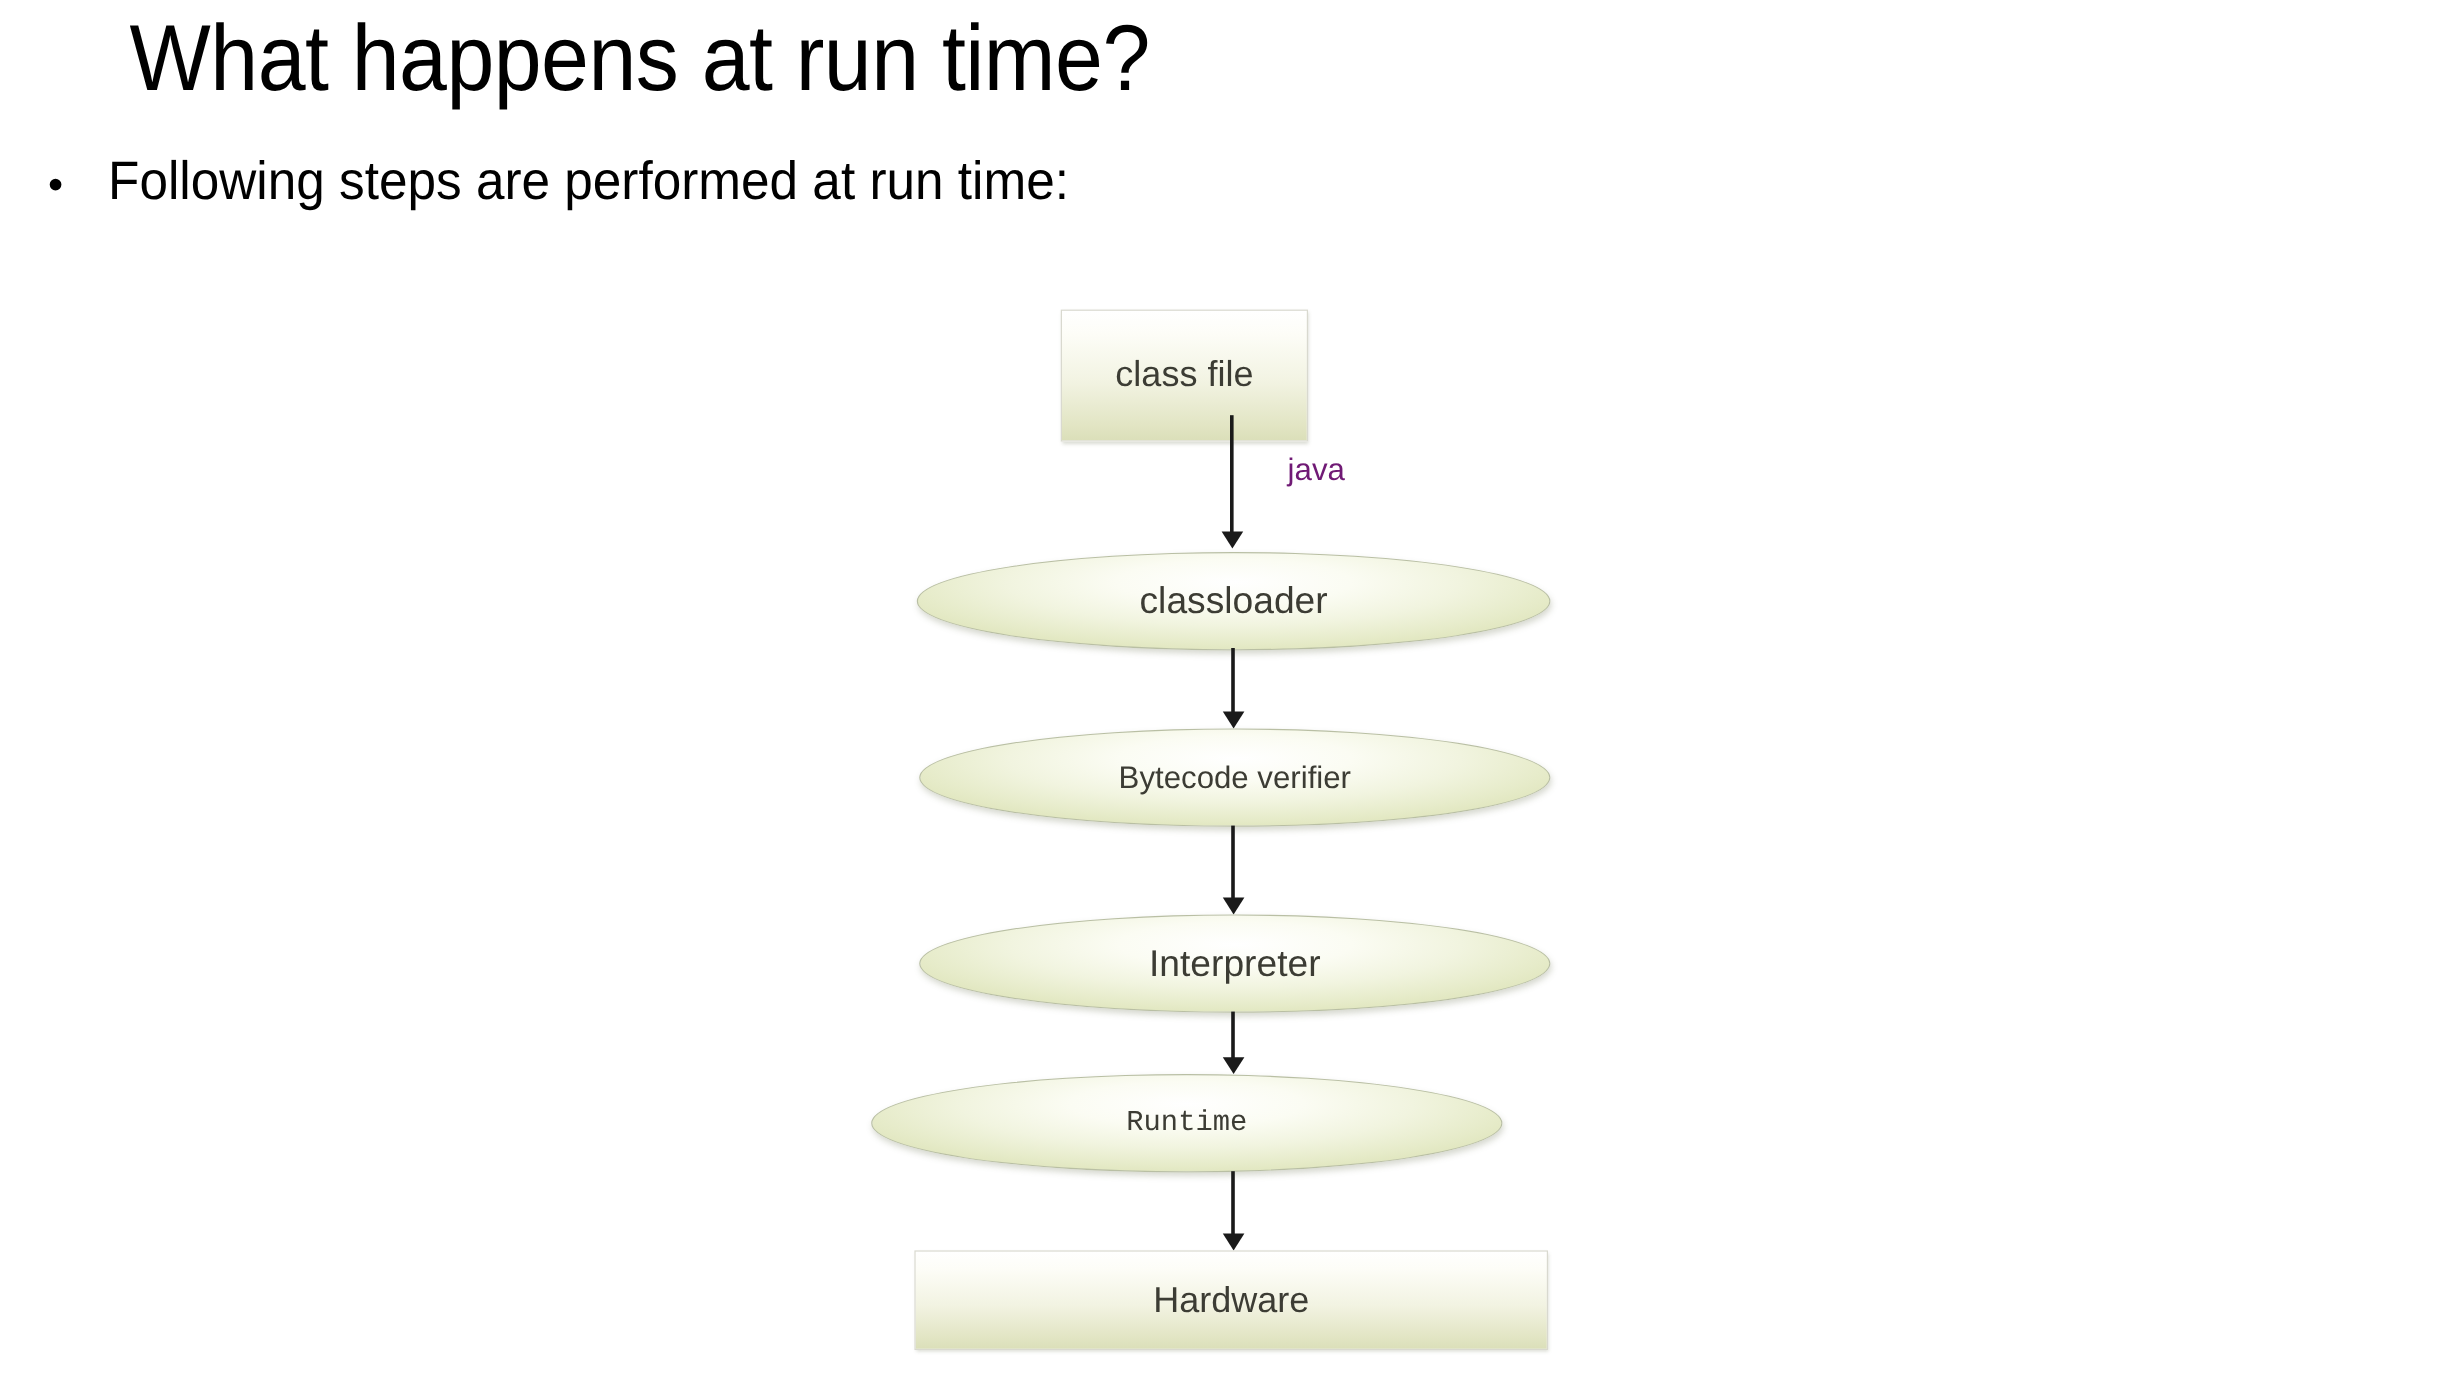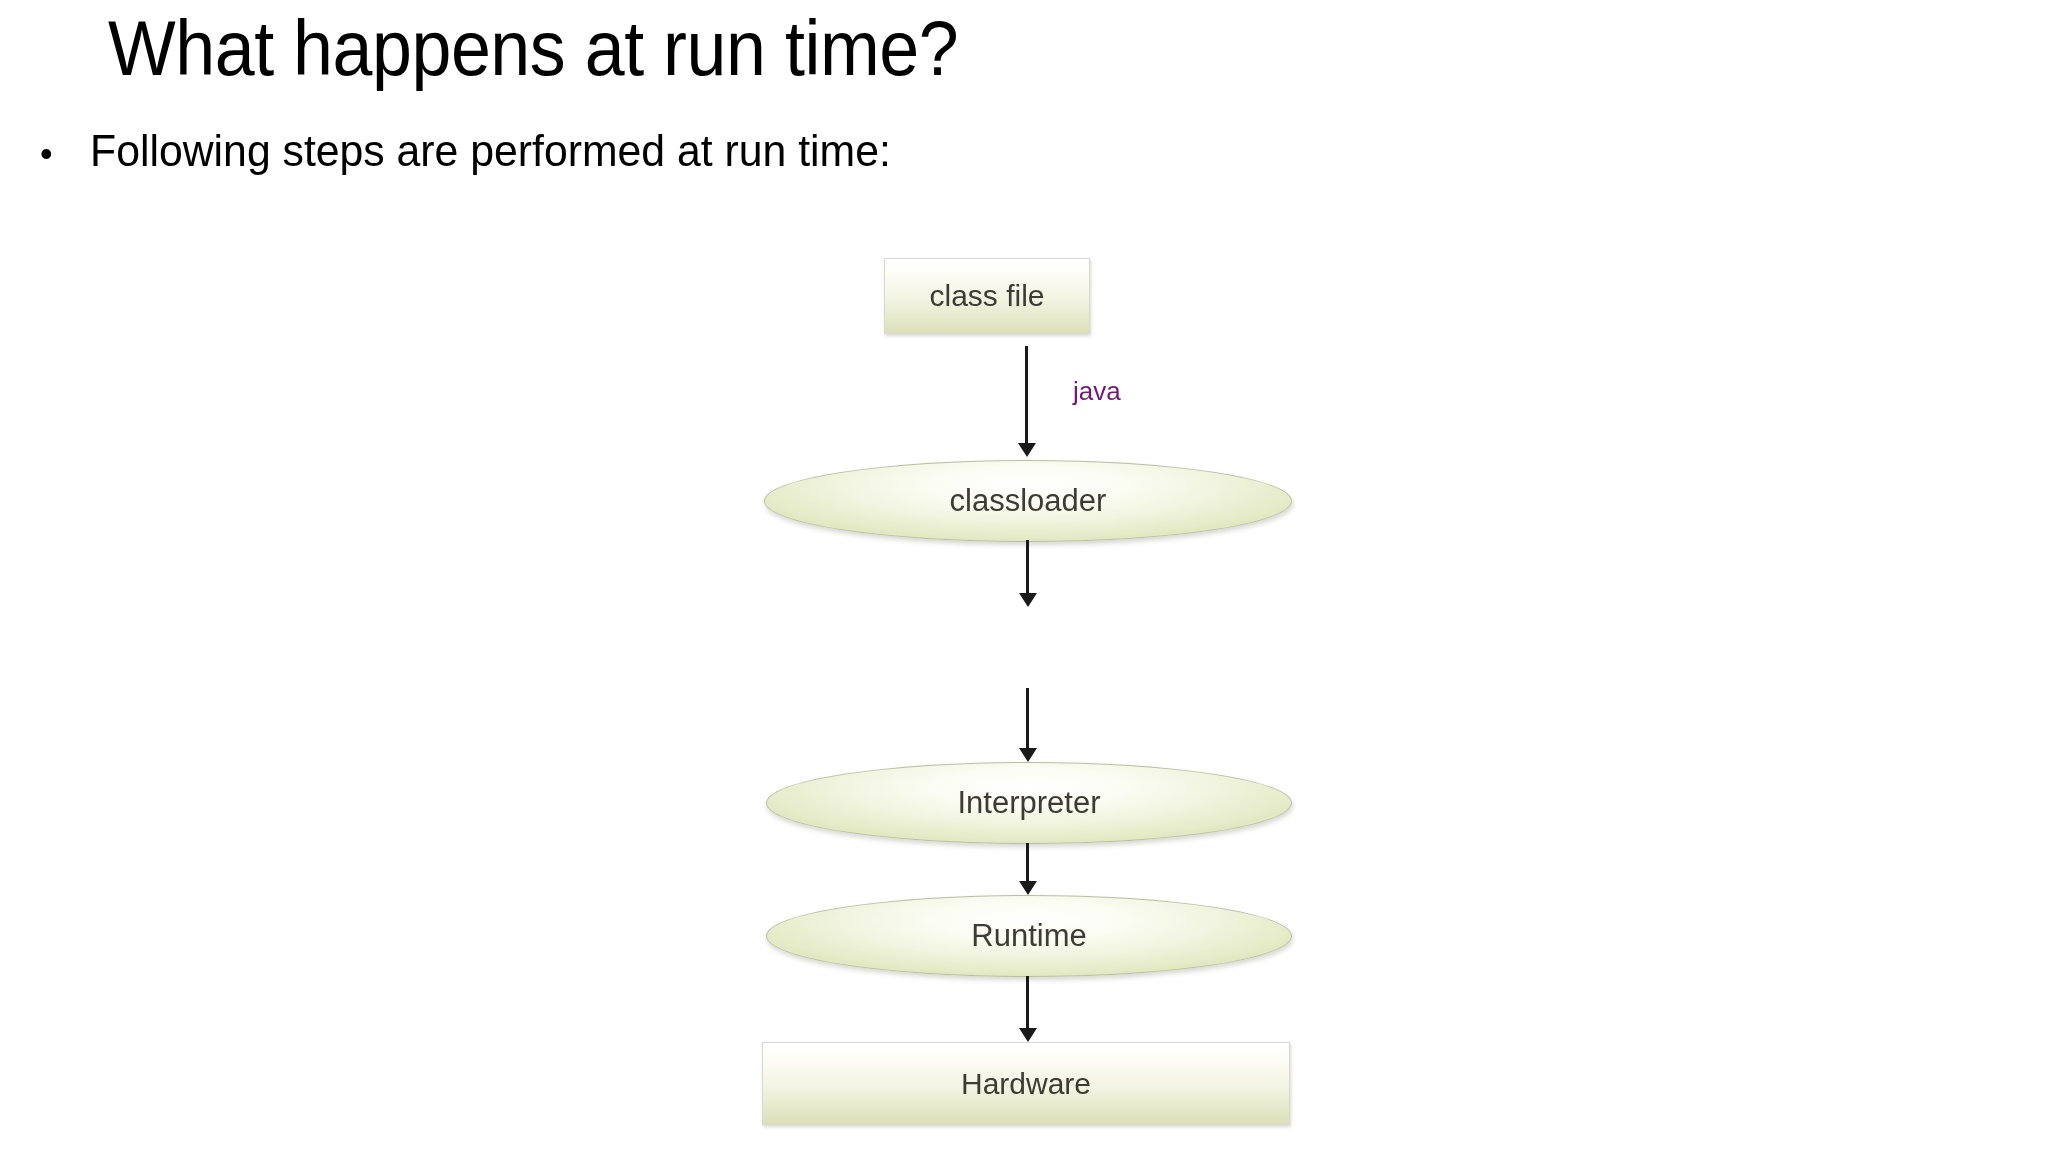--- a/index.html
+++ b/index.html
@@ -92,25 +92,25 @@
     background:
       radial-gradient(ellipse 62% 78% at 50% 30%,
         #ffffff 0%,
         #fbfcf3 30%,
         #f1f4df 58%,
         #e6ebc9 82%,
         #dde3b8 100%);
     box-shadow: 1px 3px 5px rgba(120,125,95,0.30);
   }
 
-  #node-classfile   { left: 884px;  top: 258px;  width: 206px; height: 76px;  font-size: 30px; }
+  #node-classfile   { left: 884px;  top: 258px;  width: 206px; height: 110px;  font-size: 30px; }
   #node-classloader { left: 764px;  top: 460px;  width: 528px; height: 82px;  font-size: 31px; text-align: center; }
   #node-verifier    { left: 766px;  top: 607px;  width: 526px; height: 82px;  font-size: 26px; }
   #node-interpreter { left: 766px;  top: 762px;  width: 526px; height: 82px;  font-size: 31px; }
-  #node-runtime     { left: 766px;  top: 895px;  width: 526px; height: 82px;  font-size: 31px; }
+  #node-runtime     { left: 726px;  top: 895px;  width: 526px; height: 82px;  font-size: 24px; font-family: Liberation Mono, monospace; }
   #node-hardware    { left: 762px;  top: 1042px; width: 528px; height: 83px;  font-size: 30px; }
 
   
   .arrow {
     position: absolute;
     width: 3px;
     background: #1a1a1a;
   }
   .arrow::after {
     content: "";
@@ -159,20 +159,23 @@
   <div class="arrow" id="arrow-1"></div>
 
   <div class="edge-label">java</div>
 
   <div class="node ellipse" id="node-classloader">
     <span>classloader</span>
   </div>
 
   <div class="arrow" id="arrow-2"></div>
 
+  <div class="node ellipse" id="node-verifier">
+    <span>Bytecode verifier</span>
+  </div>
 
   <div class="arrow" id="arrow-3"></div>
 
   <div class="node ellipse" id="node-interpreter">
     <span>Interpreter</span>
   </div>
 
   <div class="arrow" id="arrow-4"></div>
 
   <div class="node ellipse" id="node-runtime">

